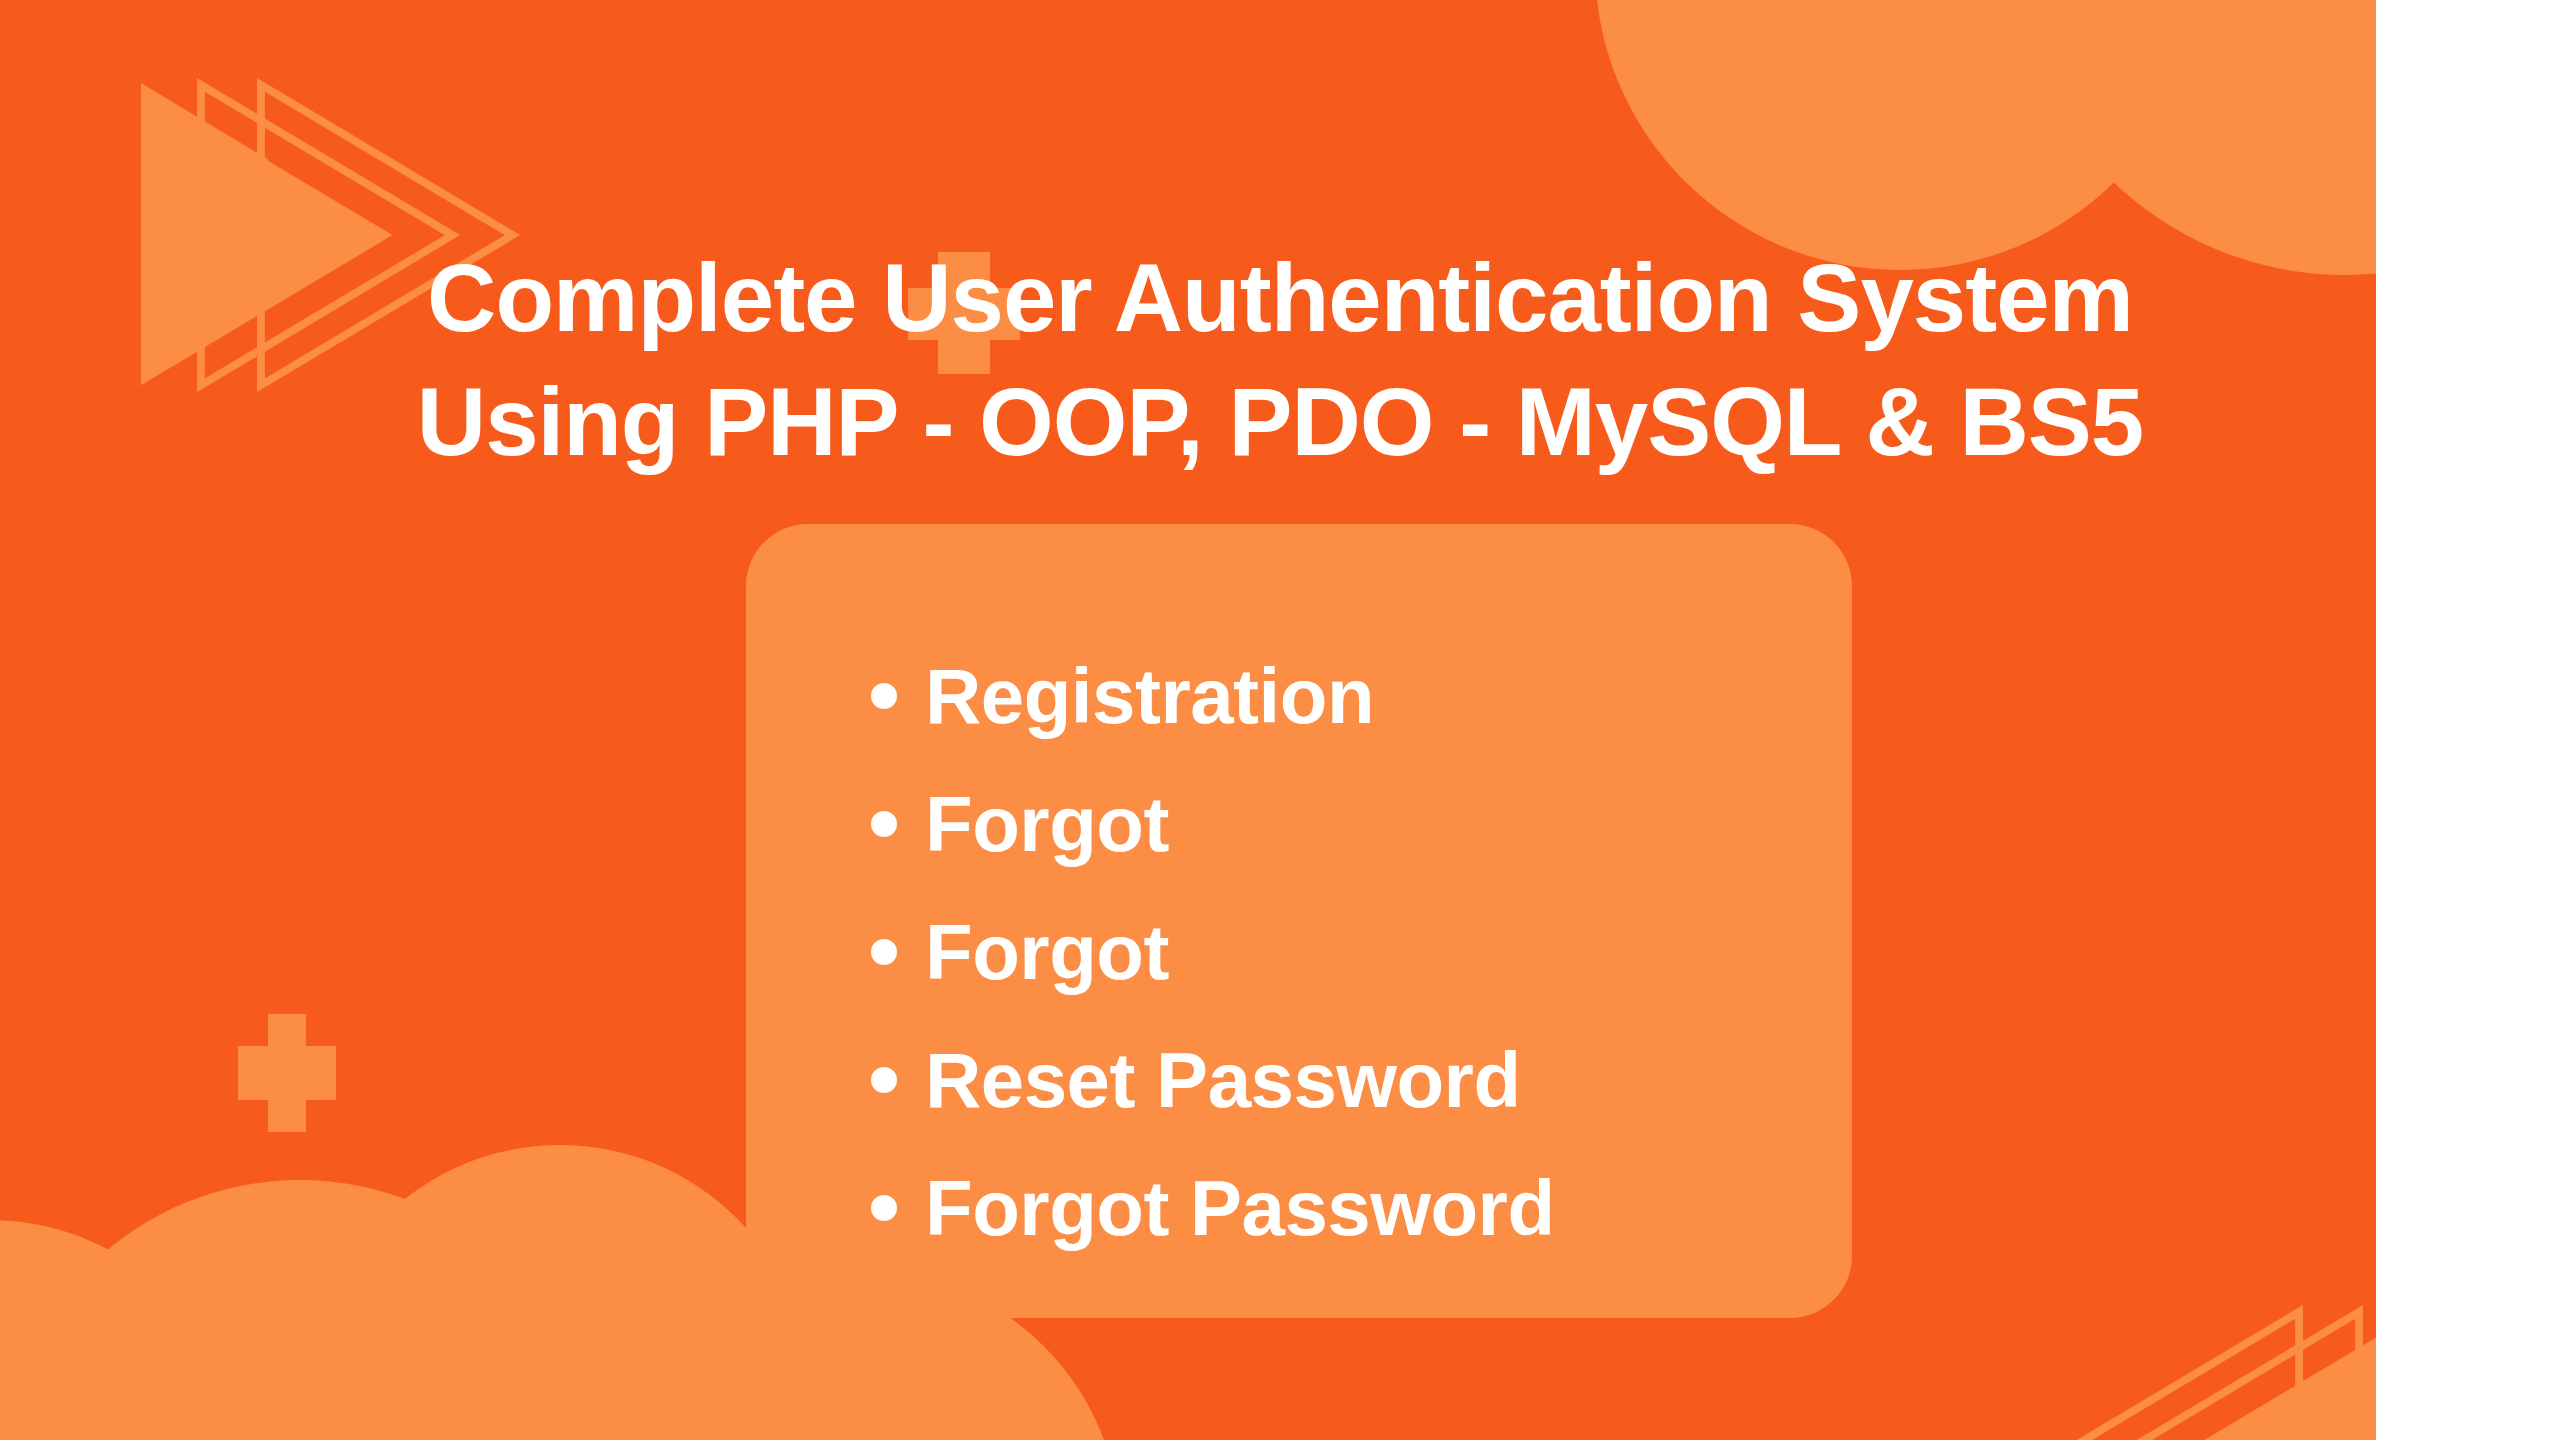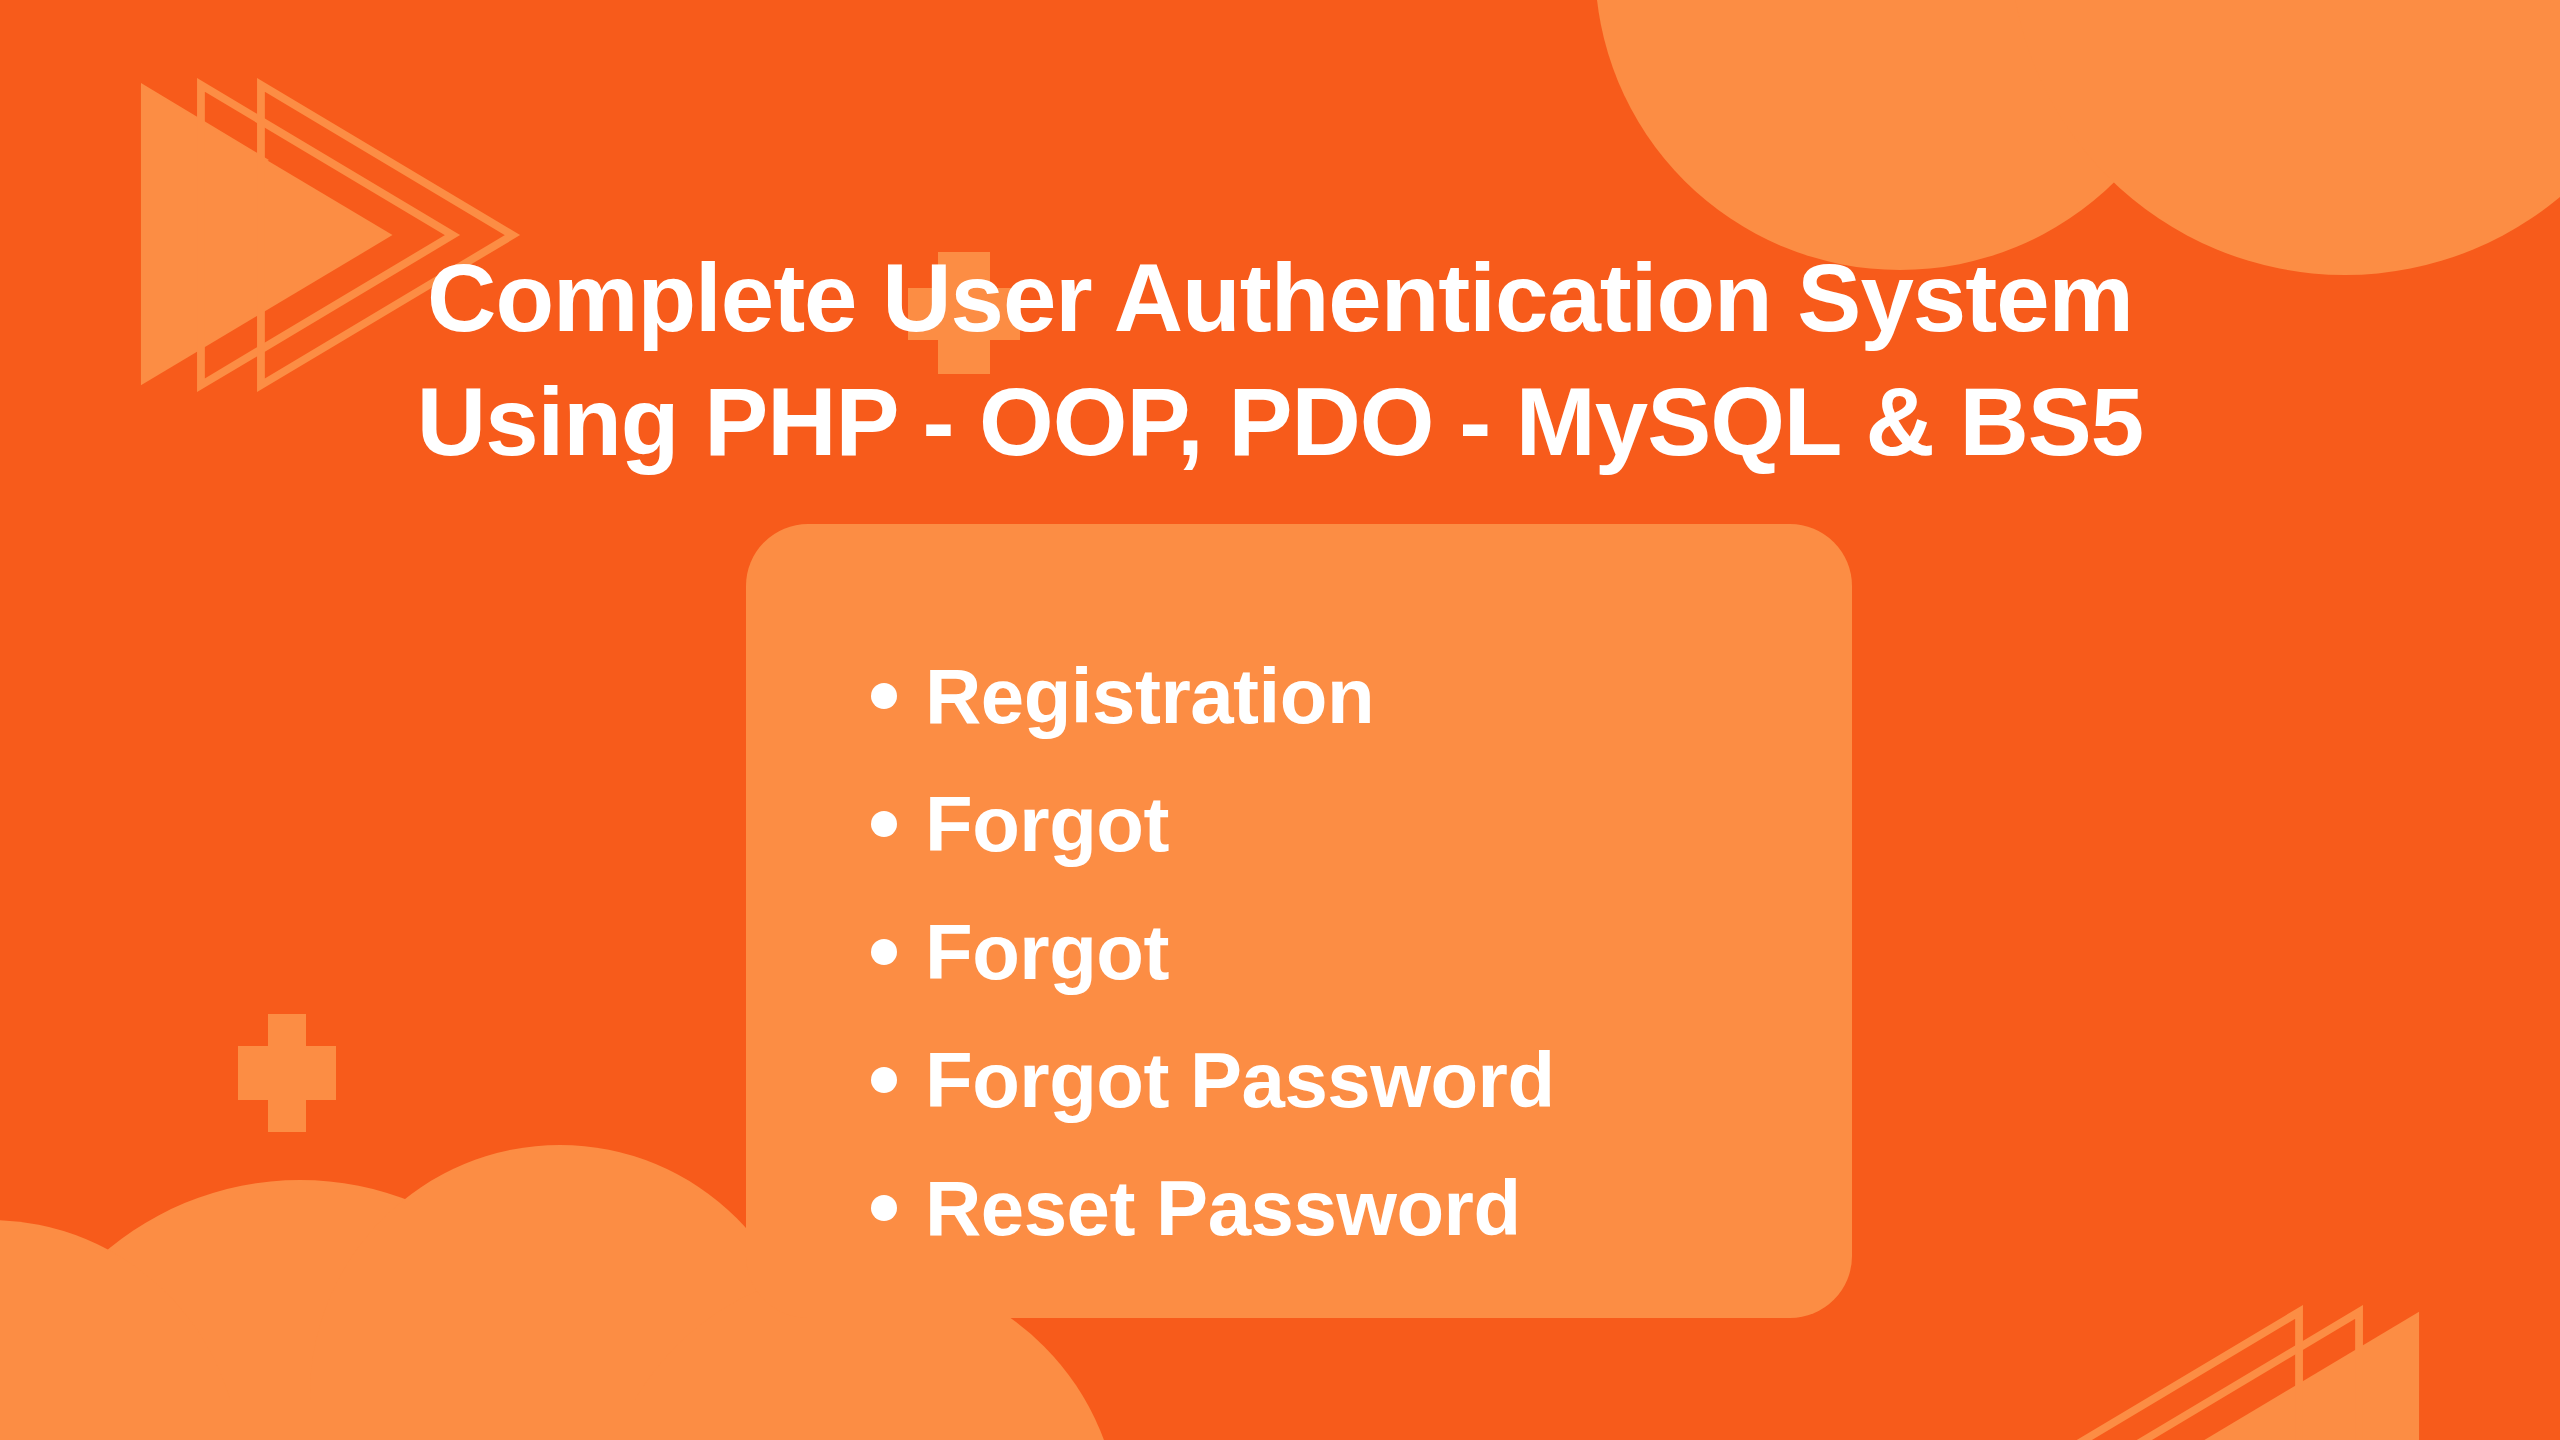--- a/index.html
+++ b/index.html
@@ -3,21 +3,21 @@
 <meta charset="utf-8">
 <title>Complete User Authentication System</title>
 <style>
   html, body {
     margin: 0;
     padding: 0;
     background: #ffffff;
   }
   #slide {
     position: relative;
-    width: 2560px;
+    width: 2376px;
     height: 1440px;
     overflow: hidden;
     background: #F75B1B;
     font-family: "Liberation Sans", "DejaVu Sans", sans-serif;
   }
   #bg-decor {
     position: absolute;
     left: 0;
     top: 0;
     width: 2560px;
@@ -145,24 +145,24 @@
         <span class="item-label">Forgot</span>
       </div>
 
       <div class="list-item">
         <span class="bullet"></span>
         <span class="item-label">Forgot</span>
       </div>
 
       <div class="list-item">
         <span class="bullet"></span>
-        <span class="item-label">Forgot Password</span>
+        <span class="item-label">Reset Password</span>
       </div>
 
       <div class="list-item">
         <span class="bullet"></span>
-        <span class="item-label">Reset Password</span>
+        <span class="item-label">Forgot Password</span>
       </div>
 
     </div>
   </div>
 
 </div>
 
 </body></html>

